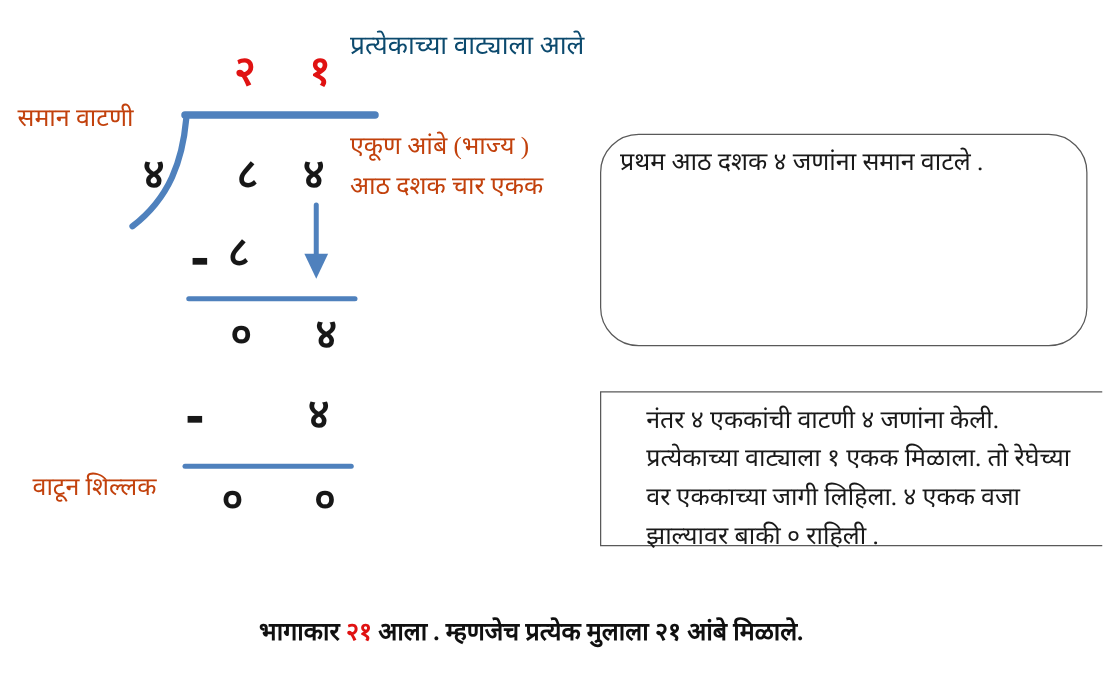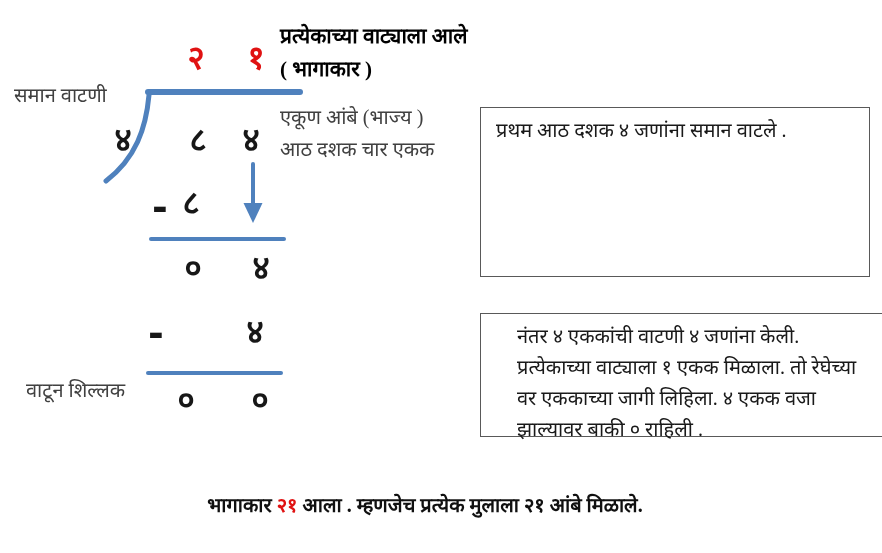--- a/index.html
+++ b/index.html
@@ -31,30 +31,30 @@
     font-weight: 900;
     font-size: 38px;
     line-height: 34px;
     color: #171717;
   }
 
   .side-label {
     position: absolute;
     font-size: 20px;
     line-height: 30px;
-    color: #404040;
+    color: #c2410c;
     white-space: nowrap;
   }
   .top-label {
     position: absolute;
     left: 280px; top: 20px;
     font-size: 21px;
-    font-weight: bold;
+    font-weight: normal;
     line-height: 33px;
-    color: #000000;
+    color: #0c4a6e;
     white-space: nowrap;
   }
 
   .note-box {
     position: absolute;
     left: 480px;
     width: 360px;
     border: 1px solid #595959;
     background: #ffffff;
     padding: 7px 13px 6px 15px;
@@ -89,21 +89,20 @@
     <polygon points="253,223 243.5,203 262.5,203" fill="#4f81bd"></polygon>
     <line x1="151" y1="239" x2="284" y2="239" stroke="#4f81bd" stroke-width="4" stroke-linecap="round"></line>
     <line x1="148" y1="373" x2="281" y2="373" stroke="#4f81bd" stroke-width="4" stroke-linecap="round"></line>
   </svg>
 
   <span class="digit red" style="left:174px; top:39px;">२</span>
   <span class="digit red" style="left:234px; top:39px;">१</span>
 
   <div class="top-label">
     <div>प्रत्येकाच्या वाट्याला आले</div>
-    <div>( भागाकार )</div>
   </div>
 
   <div class="side-label" style="left:14px; top:80px;">
     <div>समान वाटणी</div>
   </div>
 
   <span class="digit" style="left:101px; top:121px;">४</span>
   <span class="digit" style="left:176px; top:121px;">८</span>
   <span class="digit" style="left:229px; top:121px;">४</span>
 
@@ -121,21 +120,21 @@
   <span class="minus" style="left:148px; top:316px;">-</span>
   <span class="digit" style="left:233px; top:313px;">४</span>
 
   <span class="digit" style="left:164px; top:381px;">०</span>
   <span class="digit" style="left:238px; top:381px;">०</span>
 
   <div class="side-label" style="left:14px; top:376px; line-height:29px;margin-left:12px;">
     <div>वाटून शिल्लक</div>
   </div>
 
-  <div class="note-box" style="top:107px; height:155px;">
+  <div class="note-box" style="top:107px; height:155px;border-radius:31px;">
     <p>प्रथम आठ दशक ४ जणांना समान वाटले .</p>
     <div class="gap"></div>
   </div>
 
   <div class="note-box" style="top:313px; height:109px;padding-left:36px;">
     <p>नंतर ४ एककांची वाटणी ४ जणांना केली. प्रत्येकाच्या वाट्याला १ एकक मिळाला. तो रेघेच्या वर एककाच्या जागी लिहिला. ४ एकक वजा झाल्यावर बाकी ० राहिली .</p>
   </div>
 
   <div class="footer-line"><span>भागाकार </span><span class="hl-red">२१</span><span> आला . म्हणजेच प्रत्येक मुलाला २१ आंबे मिळाले.</span></div>
 

